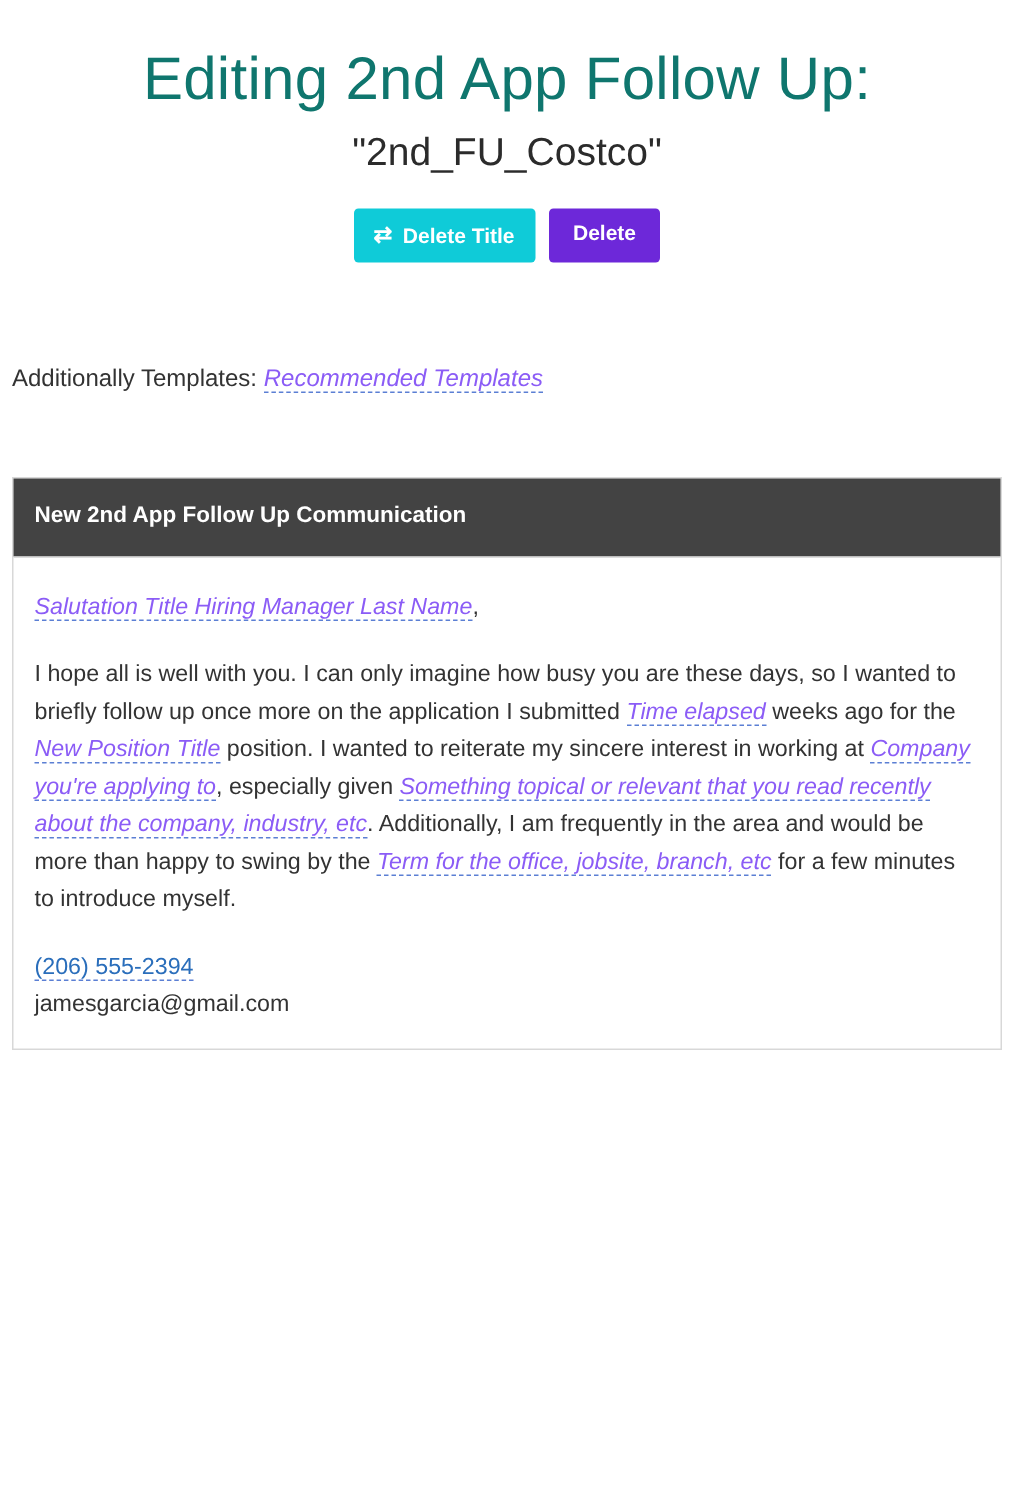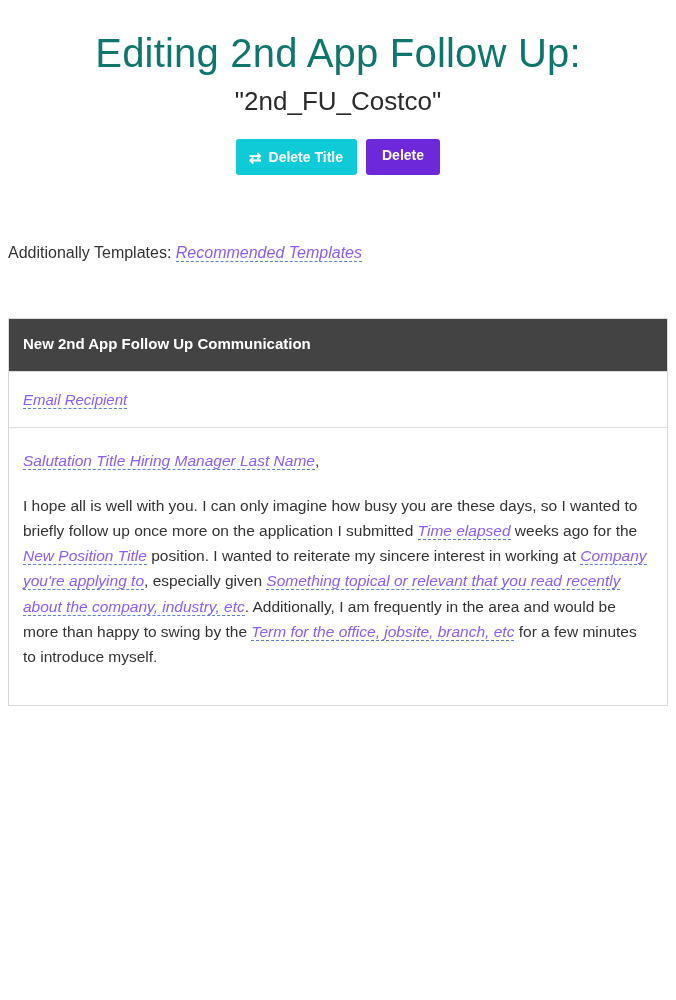--- a/index.html
+++ b/index.html
@@ -167,30 +167,28 @@
 
 <div class="rec-line">
   <span>Additionally Templates:</span>
   <a class="placeholder" href="#">Recommended Templates</a>
 </div>
 
 <div class="card">
 
   <div class="card-header">New 2nd App Follow Up Communication</div>
 
-  <div class="card-row">
-    <a class="placeholder" href="#">Email Recipient</a>
-  </div>
 
 
   <div class="card-body">
 
     <p><a class="placeholder" href="#">Salutation Title Hiring Manager Last Name</a><span>,</span></p>
 
     <p><span>I hope all is well with you. I can only imagine how busy you are these days, so I wanted to briefly follow up once more on the application I submitted </span><a class="placeholder" href="#">Time elapsed</a><span> weeks ago for the </span><a class="placeholder" href="#">New Position Title</a><span> position. I wanted to reiterate my sincere interest in working at </span><a class="placeholder" href="#">Company you're applying to</a><span>, especially given </span><a class="placeholder" href="#">Something topical or relevant that you read recently about the company, industry, etc</a><span>. Additionally, I am frequently in the area and would be more than happy to swing by the </span><a class="placeholder" href="#">Term for the office, jobsite, branch, etc</a><span> for a few minutes to introduce myself.</span></p>
 
 
 
+    <p class="contact"><a class="placeholder-plain" href="#">(206) 555-2394</a><br><span>jamesgarcia@gmail.com</span></p>
 
   </div>
 
 
 </div>
 
 </body></html>

